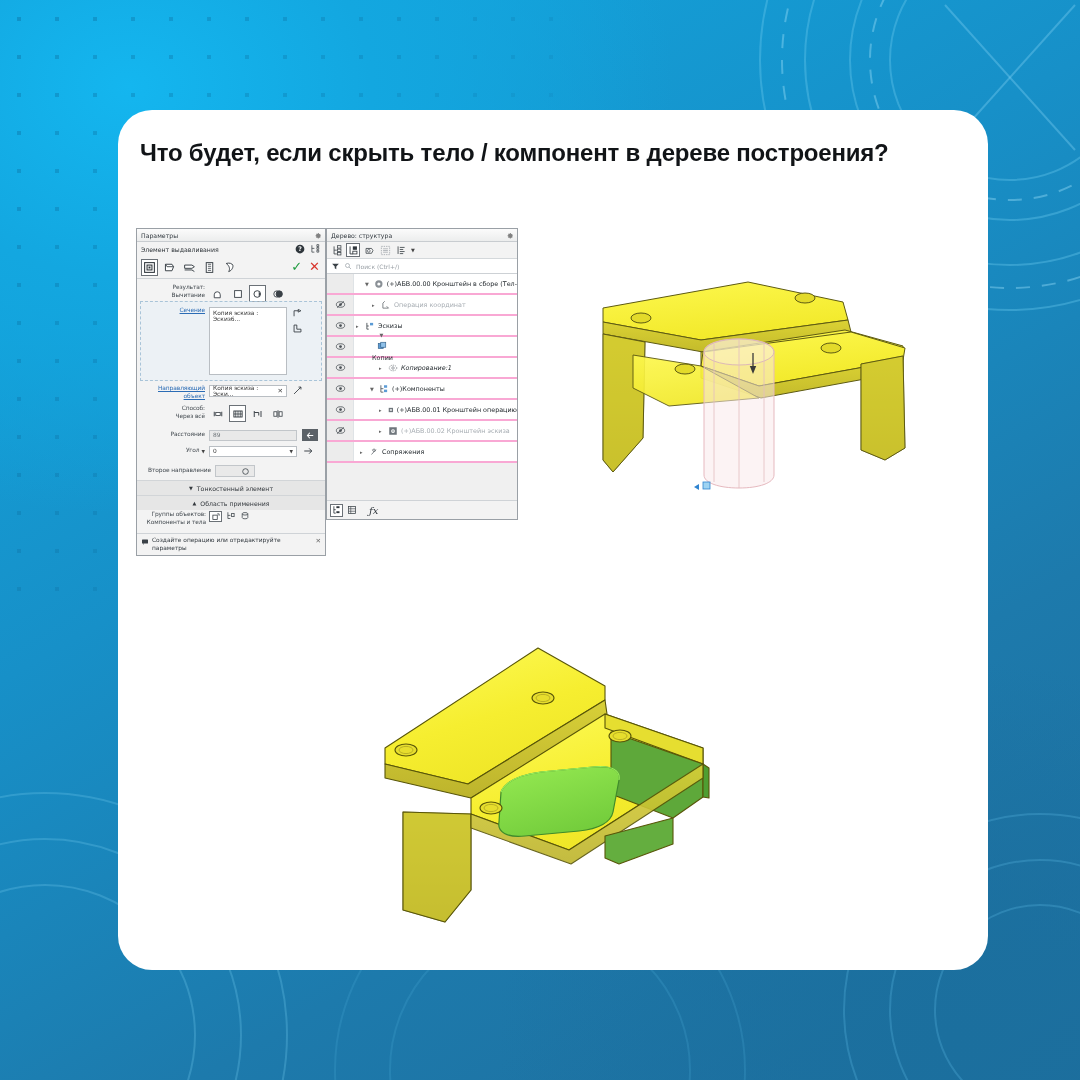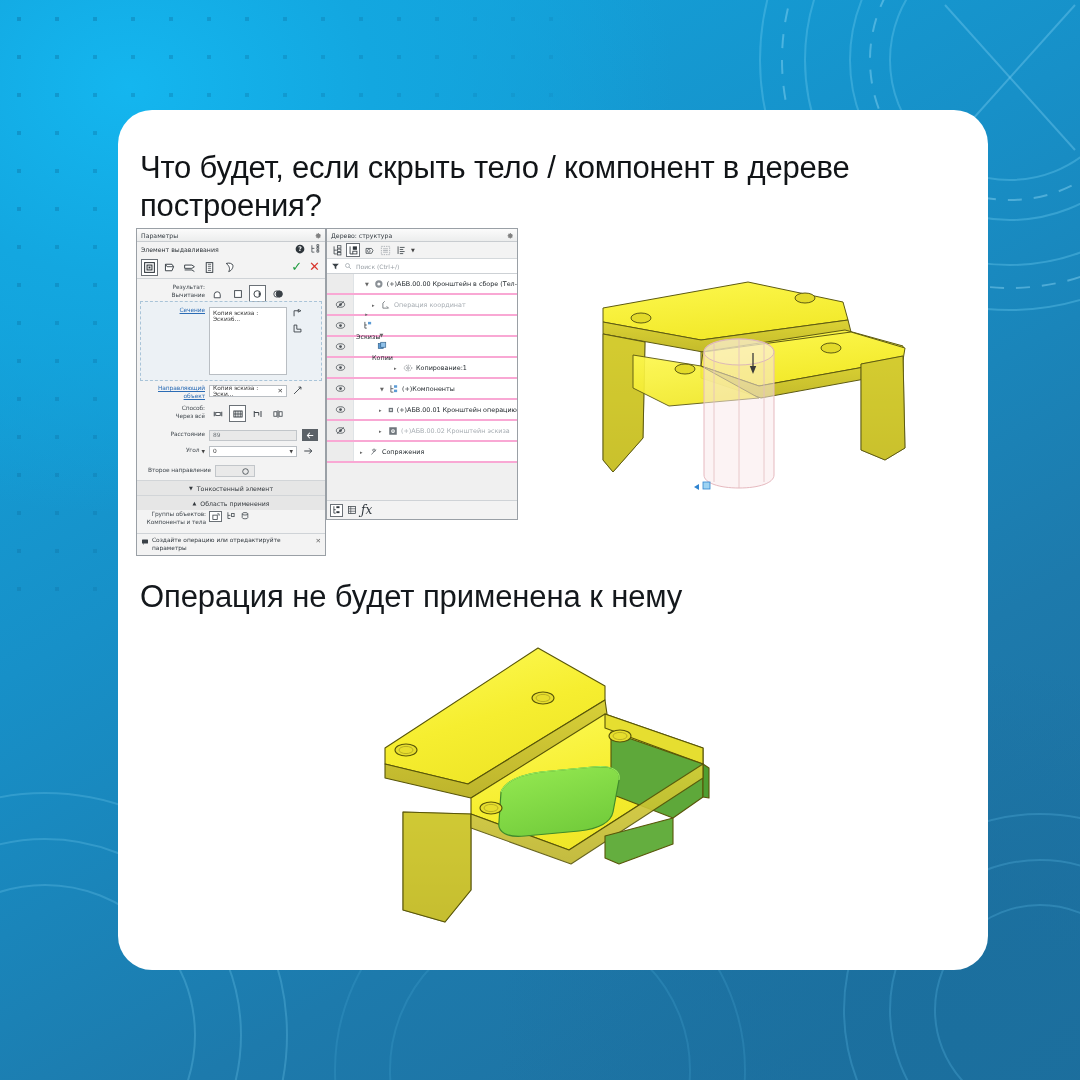--- a/index.html
+++ b/index.html
@@ -34,23 +34,23 @@
     position: absolute;
     left: 118px; top: 110px; width: 870px; height: 860px;
     background: #ffffff;
     border-radius: 34px;
     z-index: 2;
     overflow: hidden;
   }
 
   .headline {
     position: absolute;
-    left: 22px; top: 39px; width: 800px;
-    font-size: 31px;
-    font-weight: 400;
+    left: 22px; top: 28px; width: 800px;
+    font-size: 24px;
+    font-weight: 700;
     line-height: 1.24;
     color: #111417;
     letter-spacing: -0.2px;
   }
   .headline-2 {
     position: absolute;
     left: 22px; top: 468px; width: 820px;
     font-size: 31px;
     font-weight: 400;
     line-height: 1.2;
@@ -588,21 +588,21 @@
               <span>Операция координат</span>
             </div>
           </div>
           <div class="trow">
             <div class="eyecell">
               <svg viewBox="0 0 16 16" width="11" height="11">
                 <ellipse cx="8" cy="8" rx="6" ry="4" fill="none" stroke="#4a5055" stroke-width="1.2"></ellipse>
                 <circle cx="8" cy="8" r="2" fill="#4a5055"></circle>
               </svg>
             </div>
-            <div class="tlabel" style="flex-direction:column;">
+            <div class="tlabel" style="">
               <span class="caret">▸</span>
               <svg viewBox="0 0 16 16" width="10" height="10">
                 <path d="M3 3v10h3M3 8h3" fill="none" stroke="#3a4147" stroke-width="1.3"></path>
                 <rect x="8" y="3" width="5" height="4" fill="#5b9bd5"></rect>
               </svg>
               <span>Эскизы</span>
             </div>
           </div>
           <div class="trow">
             <div class="eyecell">
@@ -620,37 +620,37 @@
               <span>Копии</span>
             </div>
           </div>
           <div class="trow">
             <div class="eyecell">
               <svg viewBox="0 0 16 16" width="11" height="11">
                 <ellipse cx="8" cy="8" rx="6" ry="4" fill="none" stroke="#4a5055" stroke-width="1.2"></ellipse>
                 <circle cx="8" cy="8" r="2" fill="#4a5055"></circle>
               </svg>
             </div>
-            <div class="tlabel" style="padding-left:40px;">
+            <div class="tlabel" style="padding-left:25px;font-style:italic;">
               <span class="caret">▸</span>
               <svg viewBox="0 0 16 16" width="10" height="10">
                 <ellipse cx="8" cy="8" rx="6" ry="4.5" fill="none" stroke="#6a7076" stroke-width="1.1" stroke-dasharray="2 1.4"></ellipse>
                 <circle cx="8" cy="8" r="2" fill="none" stroke="#6a7076" stroke-width="1"></circle>
               </svg>
               <span>Копирование:1</span>
             </div>
           </div>
           <div class="trow">
             <div class="eyecell">
               <svg viewBox="0 0 16 16" width="11" height="11">
                 <ellipse cx="8" cy="8" rx="6" ry="4" fill="none" stroke="#4a5055" stroke-width="1.2"></ellipse>
                 <circle cx="8" cy="8" r="2" fill="#4a5055"></circle>
               </svg>
             </div>
-            <div class="tlabel" style="padding-left:26px;">
+            <div class="tlabel" style="padding-left:16px;">
               <span class="caret">▼</span>
               <svg viewBox="0 0 16 16" width="10" height="10">
                 <path d="M3 2v11h4M3 7.5h4" fill="none" stroke="#3a4147" stroke-width="1.2"></path>
                 <rect x="8" y="2" width="5" height="4" fill="#5b9bd5"></rect>
                 <rect x="8" y="9" width="5" height="4" fill="#5b9bd5"></rect>
               </svg>
               <span>(+)Компоненты</span>
             </div>
           </div>
           <div class="trow">
@@ -705,21 +705,21 @@
           <svg viewBox="0 0 16 16" width="10" height="10">
               <path d="M3 2v11h3M3 7.5h3" fill="none" stroke="#2f363c" stroke-width="1.3"></path>
               <rect x="7" y="2" width="5" height="3" fill="#2f363c"></rect>
               <rect x="7" y="10" width="5" height="3" fill="#2f363c"></rect>
             </svg>
         </div>
         <svg viewBox="0 0 16 16" width="10" height="10">
           <rect x="2.5" y="2.5" width="11" height="11" fill="none" stroke="#3a4147" stroke-width="1.2"></rect>
             <path d="M6 2.5v11M2.5 6h11M2.5 10h11" stroke="#3a4147" stroke-width="1"></path>
         </svg>
-        <span style="font-size:12px;font-style:italic;color:#2f363c;font-family:'DejaVu Serif',serif;">ƒx</span>
+        <span style="font-size:10px;font-style:italic;color:#2f363c;font-family:'DejaVu Serif',serif;margin-left:8px;">ƒx</span>
       </div>
     </div>
   </div>
 
   <div id="model-top">
     <svg viewBox="0 0 360 250">
       <defs>
         <linearGradient id="topFace" x1="0" y1="0" x2="0.4" y2="1">
           <stop offset="0%" stop-color="#fdf84e"></stop>
             <stop offset="100%" stop-color="#f2e92a"></stop>
@@ -824,14 +824,13 @@
       </g>
       <g fill="none" stroke="#b5ac22" stroke-width="0.9">
         <ellipse cx="170" cy="76" rx="7" ry="3.6"></ellipse>
         <ellipse cx="33" cy="128" rx="7" ry="3.6"></ellipse>
         <ellipse cx="247" cy="114" rx="7" ry="3.6"></ellipse>
         <ellipse cx="118" cy="186" rx="7" ry="3.6"></ellipse>
       </g>
     </svg>
   </div>
 
-  <div class="headline-2">Операция не будет применена к нему</div>
 </div>
 
 </body></html>

